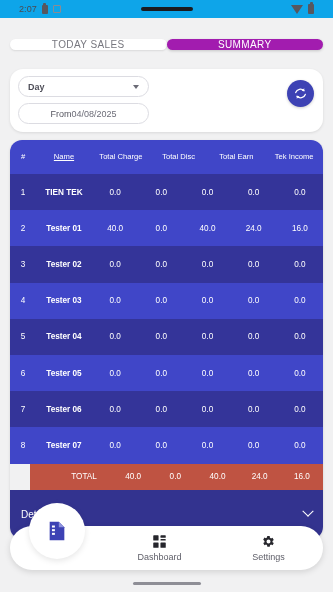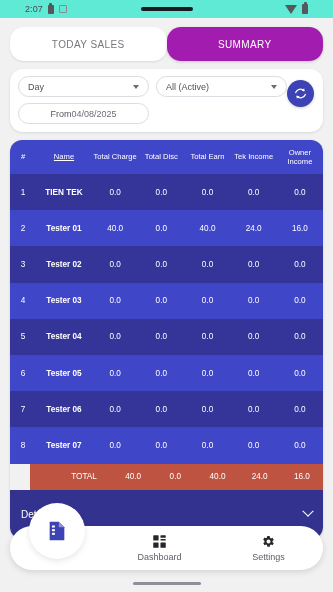--- a/index.html
+++ b/index.html
@@ -12,24 +12,24 @@
 
   body {
     font-family: "Liberation Sans", sans-serif;
     background: #f1f1f2;
     position: relative;
   }
 
   
   .status-bar {
     height: 18px;
-    background: #5eead4;
-    display: flex;
-    align-items: center;
-    padding: 0 25px;
+    background: #0ea5e9;
+    display: flex;
+    align-items: center;
+    padding: 0 19px;
     position: relative;
   }
   .status-left {
     display: flex;
     align-items: center;
     gap: 5px;
   }
   .status-time {
     font-size: 9px;
     color: #4a4a52;
@@ -97,20 +97,21 @@
     border-radius: 3px;
     background: #1b1b1f;
   }
 
   
   .tab-wrap {
     margin: 9px 10px 0 10px;
     display: flex;
     gap: 0;
     height: 34px;
+    align-items: center;
   }
   .tab {
     flex: 1;
     border-radius: 14px;
     display: flex;
     align-items: center;
     justify-content: center;
     font-size: 10px;
     letter-spacing: 0.4px;
     cursor: pointer;
@@ -131,21 +132,21 @@
     margin: 8px 10px 0 10px;
     background: #ffffff;
     border-radius: 13px;
     padding: 7px 8px 8px 8px;
     box-shadow: 0 1px 3px rgba(0,0,0,0.10);
     position: relative;
   }
   .filter-row {
     display: flex;
     align-items: flex-end;
-    gap: 7px;
+    font-weight: bold;
   }
   .pill {
     height: 21px;
     border: 1px solid #dcdce2;
     border-radius: 11px;
     background: #fff;
     display: flex;
     align-items: center;
     padding: 0 9px;
     font-size: 9px;
@@ -328,24 +329,20 @@
   <div class="tab tab-inactive">TODAY SALES</div>
   <div class="tab tab-active">SUMMARY</div>
 </div>
 
 <div class="filter-card">
   <div class="filter-row">
     <div class="pill pill-day">
       <span>Day</span>
       <span class="caret"></span>
     </div>
-    <div class="pill pill-all">
-      <span>All (Active)</span>
-      <span class="caret"></span>
-    </div>
   </div>
   <div class="pill pill-from">
     <span class="from-label">From</span>
     <span class="from-val">04/08/2025</span>
   </div>
   <div class="refresh-btn">
     <svg width="15" height="15" viewBox="0 0 24 24">
       <path d="M17.6 7.6A8 8 0 0 0 4.3 10.5" fill="none" stroke="#fff" stroke-width="2" stroke-linecap="round"></path>
       <path d="M6.4 16.4A8 8 0 0 0 19.7 13.5" fill="none" stroke="#fff" stroke-width="2" stroke-linecap="round"></path>
       <path d="M18 3.5v4.4h-4.4z" fill="#fff"></path>
@@ -356,21 +353,20 @@
 
 <div class="table-card">
 
   <div class="thead">
     <div class="cell cell-idx">#</div>
     <div class="cell cell-name">Name</div>
     <div class="cell cell-num">Total Charge</div>
     <div class="cell cell-num">Total Disc</div>
     <div class="cell cell-num">Total Earn</div>
     <div class="cell cell-num">Tek Income</div>
-    <div class="cell cell-num">Owner Income</div>
   </div>
 
   <div class="trow odd">
     <div class="cell cell-idx">1</div>
     <div class="cell cell-name">TIEN TEK</div>
     <div class="cell cell-num">0.0</div>
     <div class="cell cell-num">0.0</div>
     <div class="cell cell-num">0.0</div>
     <div class="cell cell-num">0.0</div>
     <div class="cell cell-num">0.0</div>

